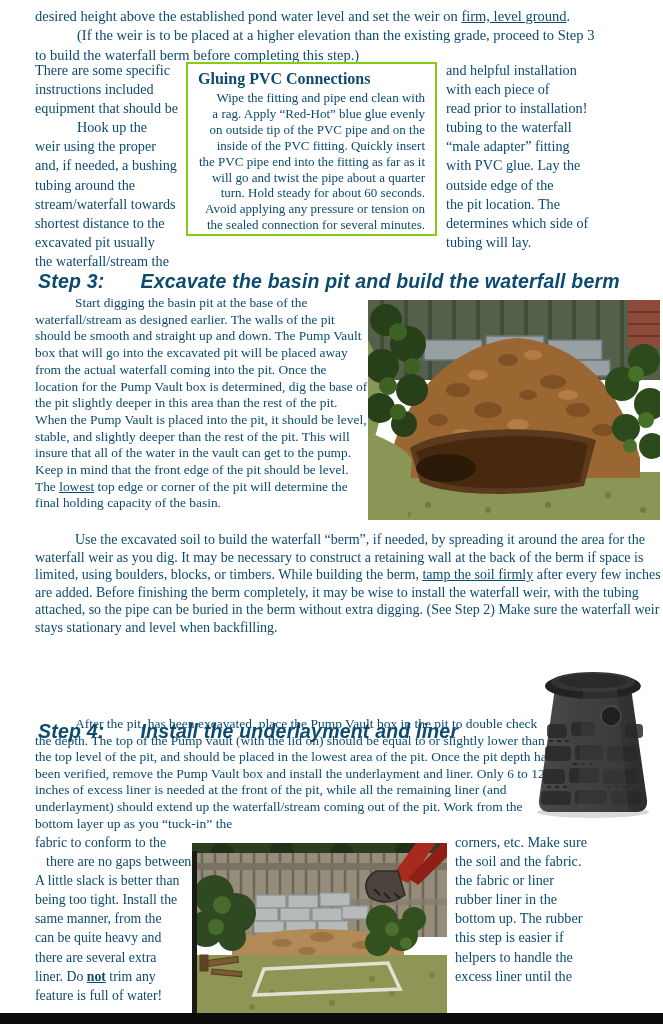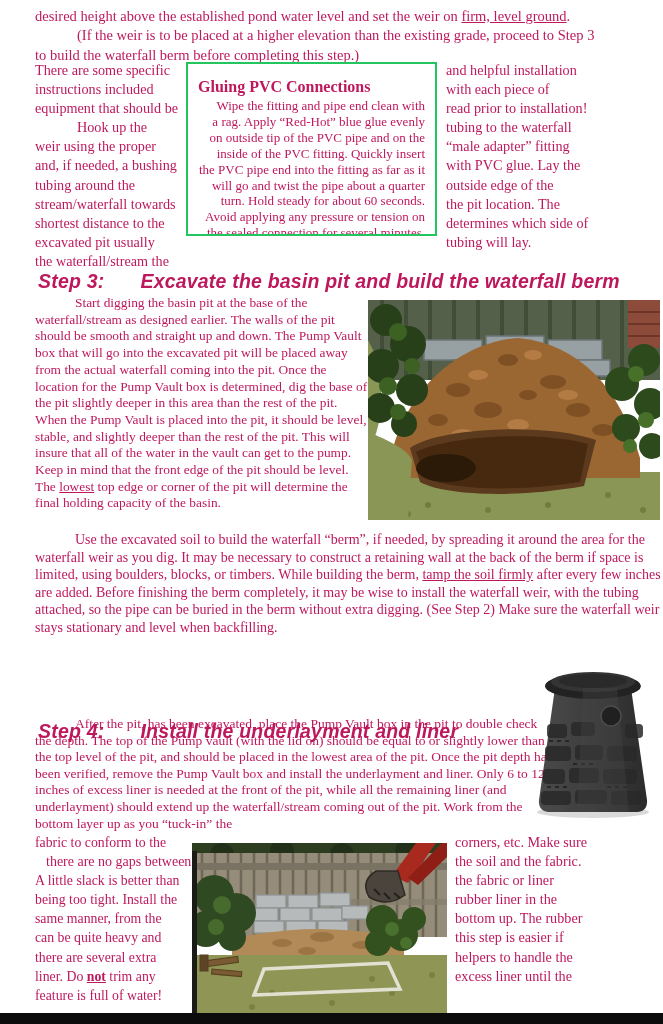--- a/index.html
+++ b/index.html
@@ -1,29 +1,29 @@
 <!DOCTYPE html>
 <html><head>
 <meta charset="utf-8">
 <style>
   html,body{margin:0;padding:0;background:#e9e9e9;}
   .page{position:relative;width:663px;height:1024px;background:#ffffff;overflow:hidden;
-        font-family:"Liberation Serif", serif;color:#be185d;margin:0 auto;}
+        font-family:"Liberation Serif", serif;color:#0c4a6e;margin:0 auto;}
   .abs{position:absolute;}
   .intro{font-size:14.5px;line-height:19.3px;white-space:nowrap;}
   .col-line{white-space:nowrap;font-size:14.2px;line-height:19.1px;}
   .col-line.ind{padding-left:42px;}
   .u{text-decoration:underline;}
   .bu{font-weight:bold;text-decoration:underline;}
   .indent{ text-indent:40px;}
   .step-heading{font-family:"Liberation Sans", sans-serif;font-weight:bold;font-style:italic;
                 font-size:19.5px;letter-spacing:0.2px;white-space:nowrap;}
   .step-title{margin-left:36px;}
-  .glue-box{box-sizing:border-box;width:251px;height:174px;border:2px solid #22c55e;
-            padding:13px 10px 6px 10px;overflow:hidden;}
+  .glue-box{box-sizing:border-box;width:251px;height:174px;border:2px solid #84cc16;
+            padding:5px 10px 6px 10px;overflow:hidden;}
   .glue-title{font-weight:bold;font-size:16px;line-height:20px;margin-bottom:1px;}
   .glue-body{font-size:13px;line-height:15.9px;text-indent:18px;text-align:right;}
   .para1{font-size:13.4px;line-height:16.7px;width:336px;height:236px;overflow:hidden;}
   .para2{font-size:14px;line-height:17.6px;width:628px;height:148px;overflow:hidden;}
   .para4{font-size:13.5px;line-height:16.6px;width:520px;height:118px;overflow:hidden;}
   .photo-frame{overflow:hidden;}
   .blackbar{background:#0c0c0c;}
 </style>
 </head>
 <body>

